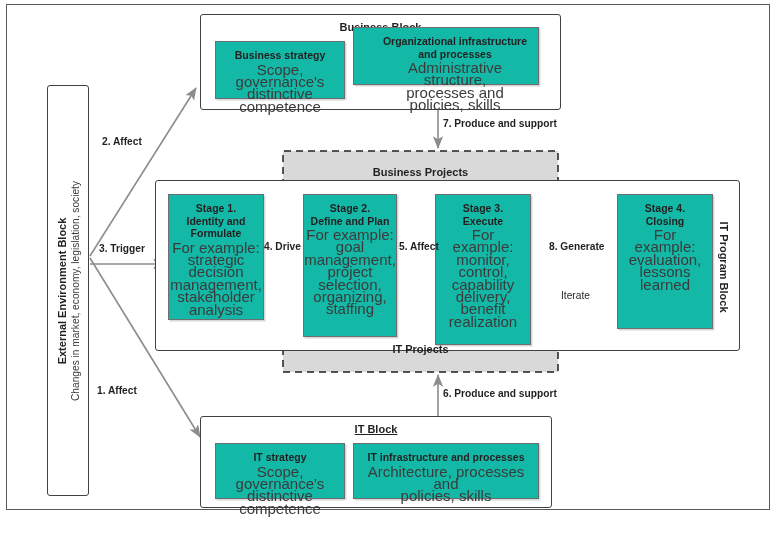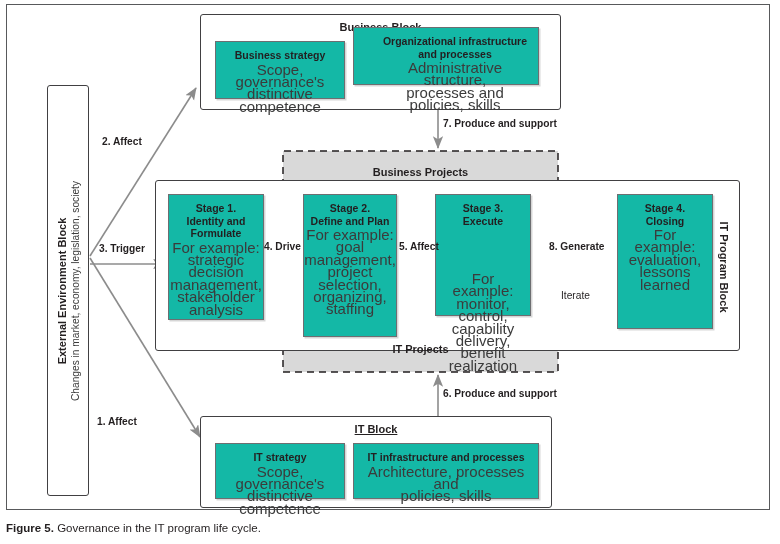--- a/index.html
+++ b/index.html
@@ -72,21 +72,21 @@
   }
   #itpb-label span{
     transform:rotate(90deg);white-space:nowrap;
     font-weight:bold;font-size:11px;color:#231f20;
   }
 
   
   .stage{position:absolute;}
   #stage1{left:168px;top:194px;width:96px;height:126px;}
   #stage2{left:303px;top:194px;width:94px;height:143px;}
-  #stage3{left:435px;top:194px;width:96px;height:122px;gap:44px;}
+  #stage3{left:435px;top:194px;width:96px;height:151px;}
   #stage4{left:617px;top:194px;width:96px;height:135px;}
 
   
   .region-label{
     position:absolute;font-weight:bold;font-size:11px;color:#231f20;white-space:nowrap;
   }
   #business-projects-label{left:283px;top:166px;width:275px;text-align:center;}
   #it-projects-label{left:283px;top:343px;width:275px;text-align:center;}
 
   
@@ -208,29 +208,25 @@
       <div class="card-body">Scope, governance's<br>distinctive competence</div>
     </div>
 
     <div class="box inner-card" id="it-infra">
       <div class="card-title">IT infrastructure and processes</div>
       <div class="card-body">Architecture, processes and<br>policies, skills</div>
     </div>
   </div>
 
   <div id="edge-labels">
-      <div class="edge-label bold" style="left: 97px; top: 385px; margin-top: 31px;">1. Affect</div>
+      <div class="edge-label bold" style="left: 97px; top: 385px;">1. Affect</div>
       <div class="edge-label bold" style="left: 102px; top: 136px;">2. Affect</div>
       <div class="edge-label bold" style="left: 99px; top: 243px;">3. Trigger</div>
       <div class="edge-label bold" style="left: 264px; top: 241px;">4. Drive</div>
       <div class="edge-label bold" style="left: 399px; top: 241px;">5. Affect</div>
       <div class="edge-label bold" style="left: 443px; top: 388px;">6. Produce and support</div>
       <div class="edge-label bold" style="left: 443px; top: 118px;">7. Produce and support</div>
       <div class="edge-label bold" style="left: 549px; top: 241px;">8. Generate</div>
       <div class="edge-label" style="left: 561px; top: 290px;">Iterate</div>
     </div>
 
-  <div id="caption">
-    <b>Figure 5.</b>
-    <span>Governance in the IT program life cycle.</span>
-  </div>
 
 </div>
 
 </body></html>

